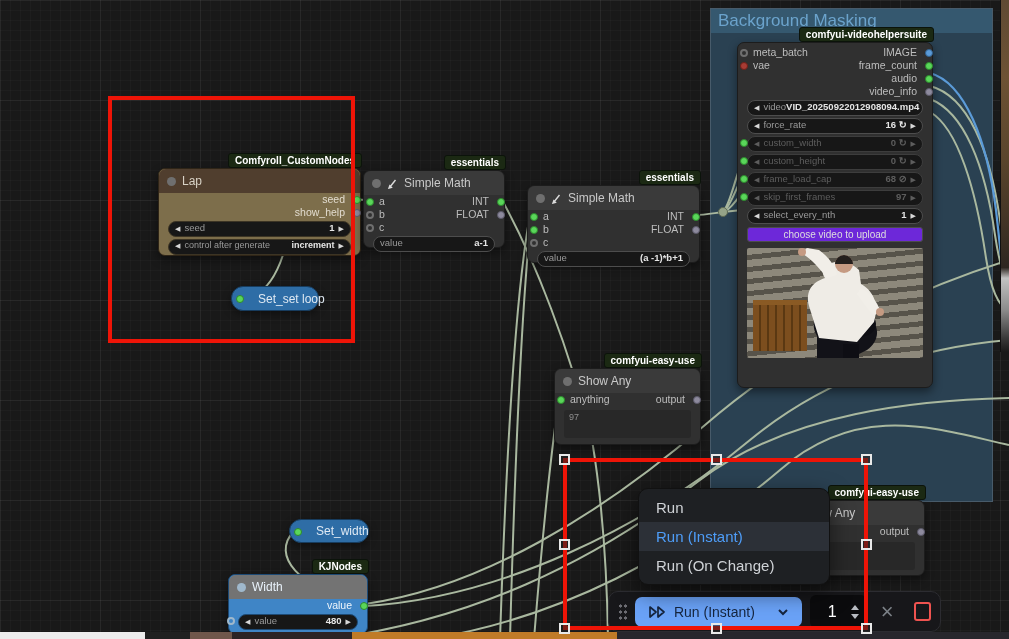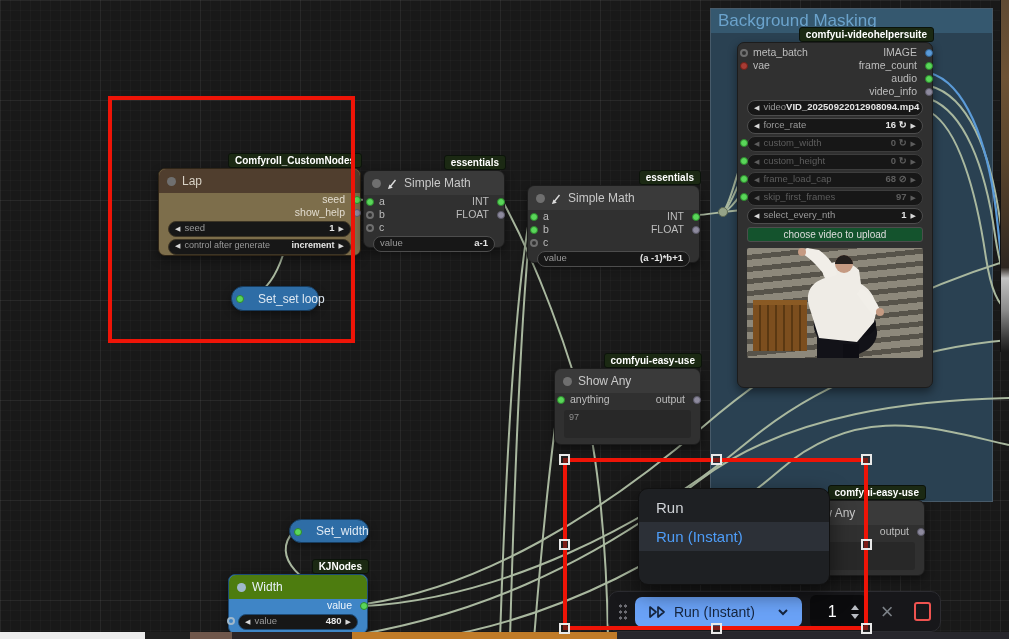--- a/index.html
+++ b/index.html
@@ -44,35 +44,35 @@
   .widget{height:14px;margin:2px 9px 0;background:#171717;border:1px solid #4d4d4d;border-radius:8px;
     display:flex;padding:0 6px;font-size:9.5px;white-space:nowrap;overflow:hidden;}
   .wname{color:#9a9a9a;}
   .wval{margin-left:auto;color:#e6e6e6;font-weight:bold;}
   .warr-l::before{content:"◀";font-size:7px;color:#d8d8d8;margin-right:4px;}
   .warr-r::after{content:"▶";font-size:7px;color:#d8d8d8;margin-left:4px;}
   .widget.dis{border-color:#3d3d3d;}
   .widget.dis .wname,.widget.dis .wval{color:#5d5d5d;}
   .widget.dis .warr-l::before,.widget.dis .warr-r::after{color:#5d5d5d;}
   .wpin{position:absolute;left:2px;top:3px;}
-  .upbtn{height:13px;line-height:13px;margin:3px 9px 0;background:#14532d;border:1px solid #4d4d4d;
+  .upbtn{height:13px;line-height:13px;margin:3px 9px 0;background:#6d28d9;border:1px solid #4d4d4d;
     border-radius:3px;text-align:center;font-size:10px;color:#dedede;}
   .preview{position:relative;margin:6px 9px 0;height:110px;border-radius:2px;overflow:hidden;
     background:repeating-linear-gradient(174deg,#8d887b 0 7px,#57534a 7px 12px);}
   .bench{position:absolute;left:6px;top:52px;width:54px;height:46px;
     background:repeating-linear-gradient(90deg,#7c4e1e 0 6px,#5a3812 6px 8px);
     border-top:5px solid #8a5a24;}
   
   .lap{background:#7d6e4b;border-color:#2f2517;}
   .lap .nhead{background:#503e2e;color:#d8d2c6;}
   .lap .lbl-r{color:#e2dccf;}
   .lap .widget{border-color:#3c3424;}
   
   .bluenode{background:#3f85c6;border-color:#1d4a75;}
-  .bluenode .nhead{background:#4d7c0f;color:#e9f2fb;}
+  .bluenode .nhead{background:#737373;color:#e9f2fb;}
   .bluenode .lbl-r{color:#eef5fc;}
   .setnode{position:absolute;background:#2e6da6;border:1px solid #173c5e;border-radius:12px;
     display:flex;align-items:center;gap:6px;padding:0 10px;height:25px;z-index:3;
     color:#dfe9f3;font-size:12px;box-shadow:0 3px 8px rgba(0,0,0,.4);box-sizing:border-box;white-space:nowrap;}
   .sdot{width:8px;height:8px;border-radius:50%;background:#9fb8cc;}
   
   .sa-box{margin:4px 9px 0;height:28px;background:#282828;border-radius:3px;
     font-size:9px;color:#8f8f8f;padding:2px 5px;box-sizing:border-box;}
   
   .vhsc{display:inline-flex;width:11px;height:11px;border-radius:50%;background:#8f8f8f;color:#2c2c2c;
@@ -400,20 +400,21 @@
         <span class="wname">value</span>
         <span class="wval">480</span>
         <span class="warr-r"></span>
       </div>
     </div>
   </div>
 
   <div class="menu">
     <div class="menu-item">Run</div>
     <div class="menu-item active">Run (Instant)</div>
+    <div class="menu-item">Run (On Change)</div>
   </div>
 
   <div class="toolbar">
     <div class="draghandle"></div>
     <div class="runbtn">
       <svg width="18" height="14" viewBox="0 0 18 14">
         <path d="M2,2 L8,7 L2,12 Z M10,2 L16,7 L10,12 Z" fill="none" stroke="#15253f" stroke-width="1.7" stroke-linejoin="round"></path>
       </svg>
       <span>Run (Instant)</span>
       <svg width="12" height="8" style="margin-left:14px;">

